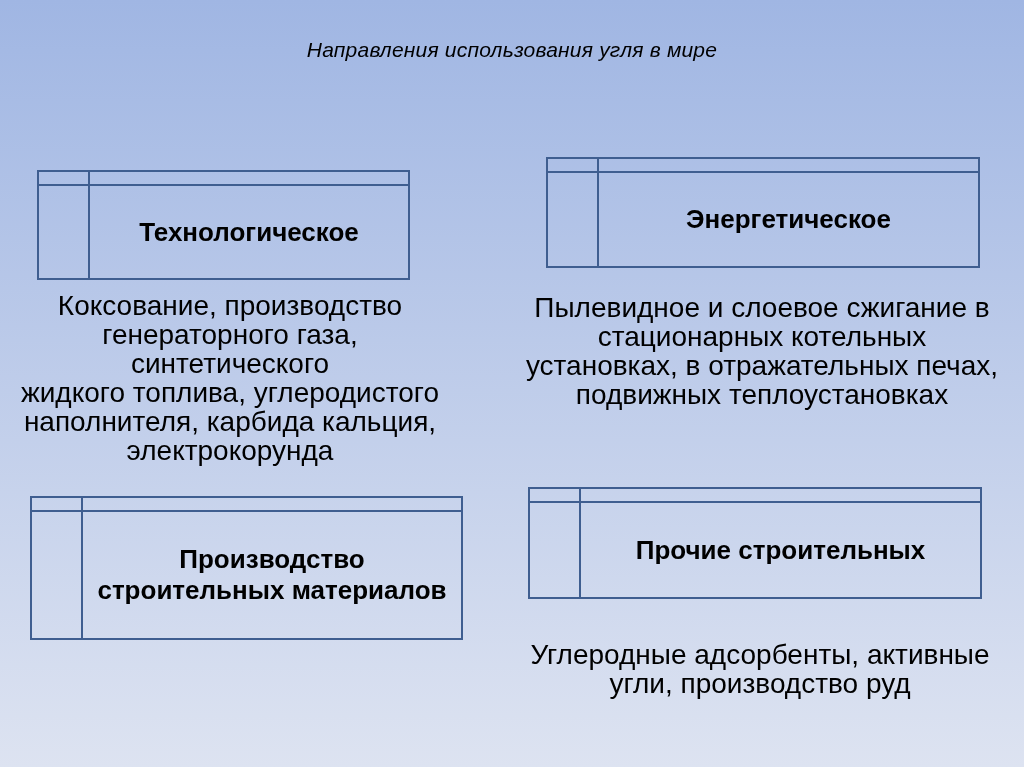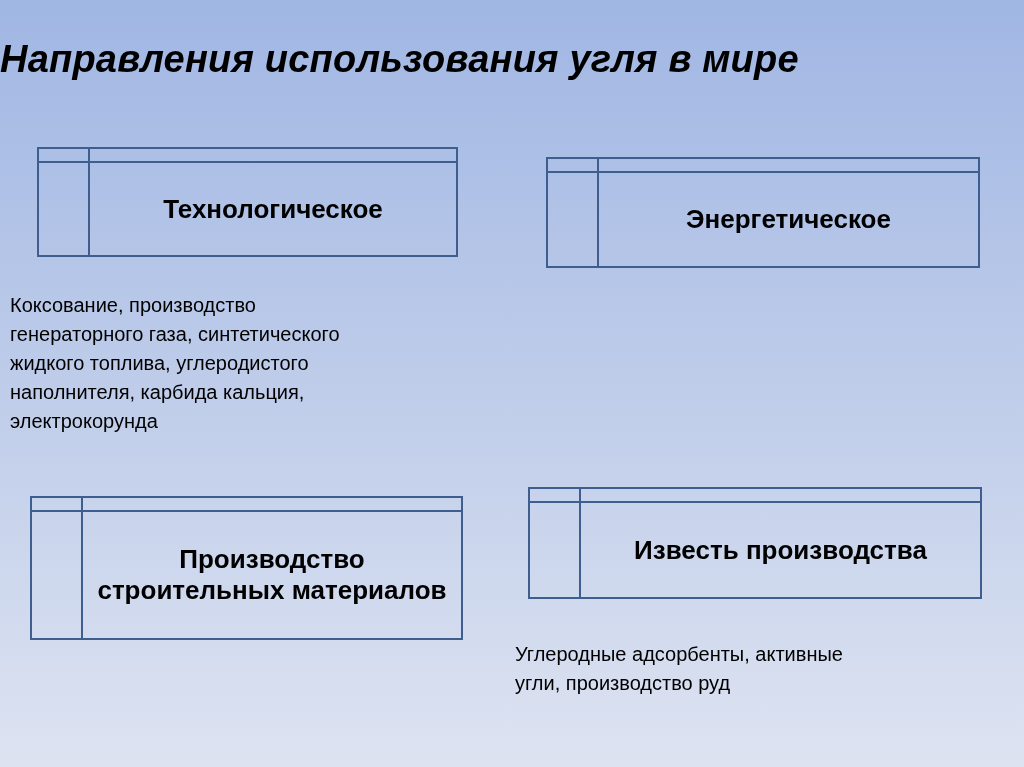--- a/index.html
+++ b/index.html
@@ -18,22 +18,23 @@
     background: linear-gradient(180deg, var(--bg-top) 0%, var(--bg-bottom) 100%);
     overflow: hidden;
     color: var(--text);
   }
 
   .title {
     position: absolute;
     top: 38px;
     left: 0;
     right: 0;
-    font-size: 38px;
-    font-weight: bold;
+    text-align: center;
+    font-size: 21px;
+    font-weight: normal;
     font-style: italic;
     letter-spacing: 0.2px;
   }
 
   .cat-table {
     position: absolute;
     box-sizing: border-box;
     border: 2px solid var(--border);
     background: transparent;
   }
@@ -58,28 +59,29 @@
     display: flex;
     align-items: center;
     justify-content: center;
     text-align: center;
     font-size: 26px;
     font-weight: bold;
     line-height: 31px;
     white-space: pre-line;
   }
 
-  .t1 { left: 37px;  top: 147px; width: 421px; height: 110px; }
+  .t1 { left: 37px;  top: 170px; width: 373px; height: 110px; }
   .t2 { left: 546px; top: 157px; width: 434px; height: 111px; padding-left: 24px; }
   .t3 { left: 30px;  top: 496px; width: 433px; height: 144px; }
   .t4 { left: 528px; top: 487px; width: 454px; height: 112px; }
 
   .desc {
     position: absolute;
-    font-size: 20px;
+    text-align: center;
+    font-size: 28px;
     line-height: 29px;
     white-space: pre-line;
   }
   .d1 { left: 10px;  top: 291px; width: 440px; }
   .d2 { left: 522px; top: 293px; width: 480px; }
   .d3 { left: 30px;  top: 641px; width: 440px; }
   .d4 { left: 515px; top: 640px; width: 490px; }
 </style>
 </head>
 <body>
@@ -97,29 +99,33 @@
 генераторного газа, синтетического
 жидкого топлива, углеродистого
 наполнителя, карбида кальция,
 электрокорунда</div>
 
   <div class="cat-table t2">
     <div class="hline"></div>
     <div class="vline"></div>
     <div class="cat-header">Энергетическое</div>
   </div>
+  <div class="desc d2">Пылевидное и слоевое сжигание в
+стационарных котельных
+установках, в отражательных печах,
+подвижных теплоустановках</div>
 
   <div class="cat-table t3">
     <div class="hline"></div>
     <div class="vline"></div>
     <div class="cat-header">Производство
 строительных материалов</div>
   </div>
 
   <div class="cat-table t4">
     <div class="hline"></div>
     <div class="vline"></div>
-    <div class="cat-header">Известь производства</div>
+    <div class="cat-header">Прочие строительных</div>
   </div>
   <div class="desc d4">Углеродные адсорбенты, активные
 угли, производство руд</div>
 
 </div>
 
 </body></html>

